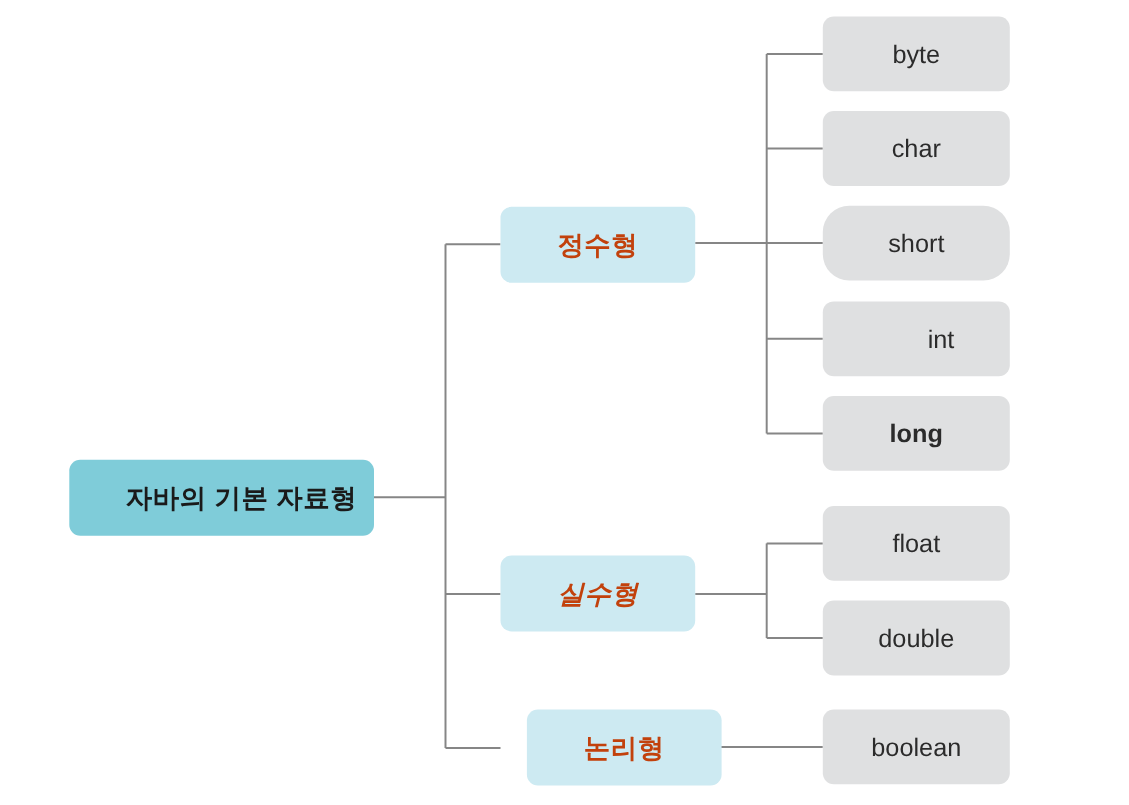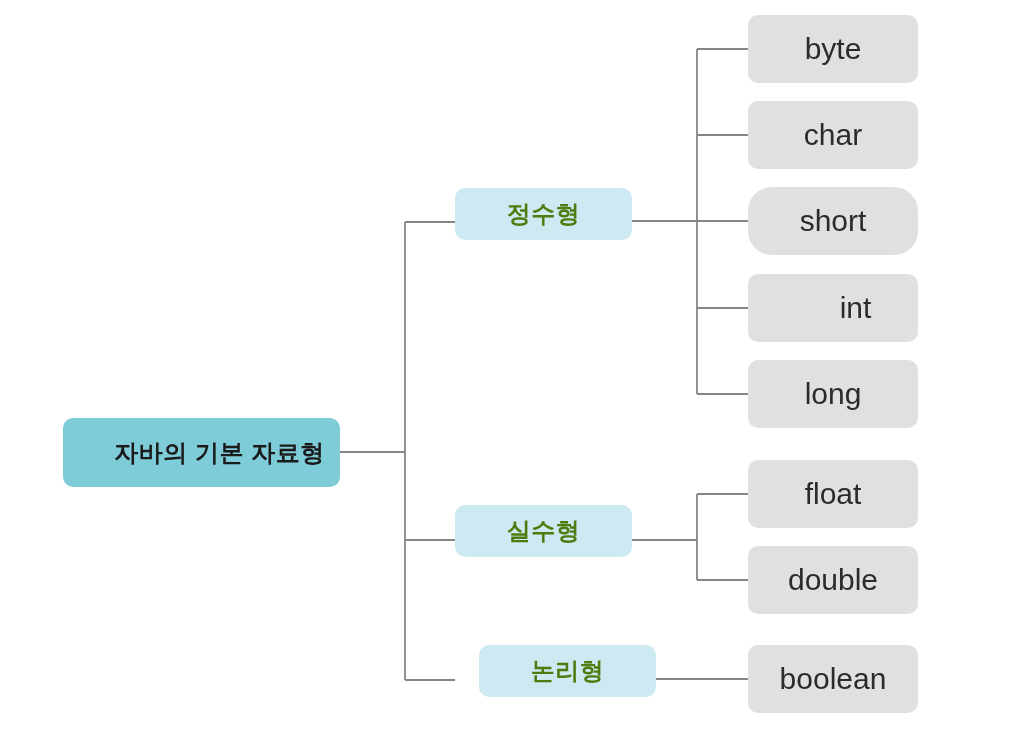--- a/index.html
+++ b/index.html
@@ -39,44 +39,44 @@
     background: #7fccd9;
     color: #1a1a1a;
     font-size: 24px;
     font-weight: 600;
     letter-spacing: 0.5px;
     padding-left: 36px;
   }
   .node-category {
     left: 455px;
     width: 177px;
-    height: 52px;
+    height: 69px;
     background: #cdeaf2;
-    color: #4d7c0f;
+    color: #c2410c;
     font-size: 24px;
     font-weight: 600;
     letter-spacing: 0.5px;
   }
   .cat-0 { top: 188px; }
-  .cat-1 { top: 505px; }
+  .cat-1 { top: 505px; font-style: italic; }
   .cat-2 { top: 645px; margin-left: 24px; }
   .node-leaf {
     left: 748px;
     width: 170px;
     height: 68px;
     background: #dfe0e1;
     color: #2b2b2b;
-    font-size: 30px;
+    font-size: 23px;
     font-weight: 400;
   }
   .leaf-0 { top: 15px; }
   .leaf-1 { top: 101px; }
   .leaf-2 { top: 187px; border-radius: 24px; }
   .leaf-3 { top: 274px; padding-left: 45px; }
-  .leaf-4 { top: 360px; }
+  .leaf-4 { top: 360px; font-weight: bold; }
   .leaf-5 { top: 460px; }
   .leaf-6 { top: 546px; }
   .leaf-7 { top: 645px; }
   line {
     stroke: #868686;
     stroke-width: 1.8;
   }
 </style>
 </head>
 <body>

